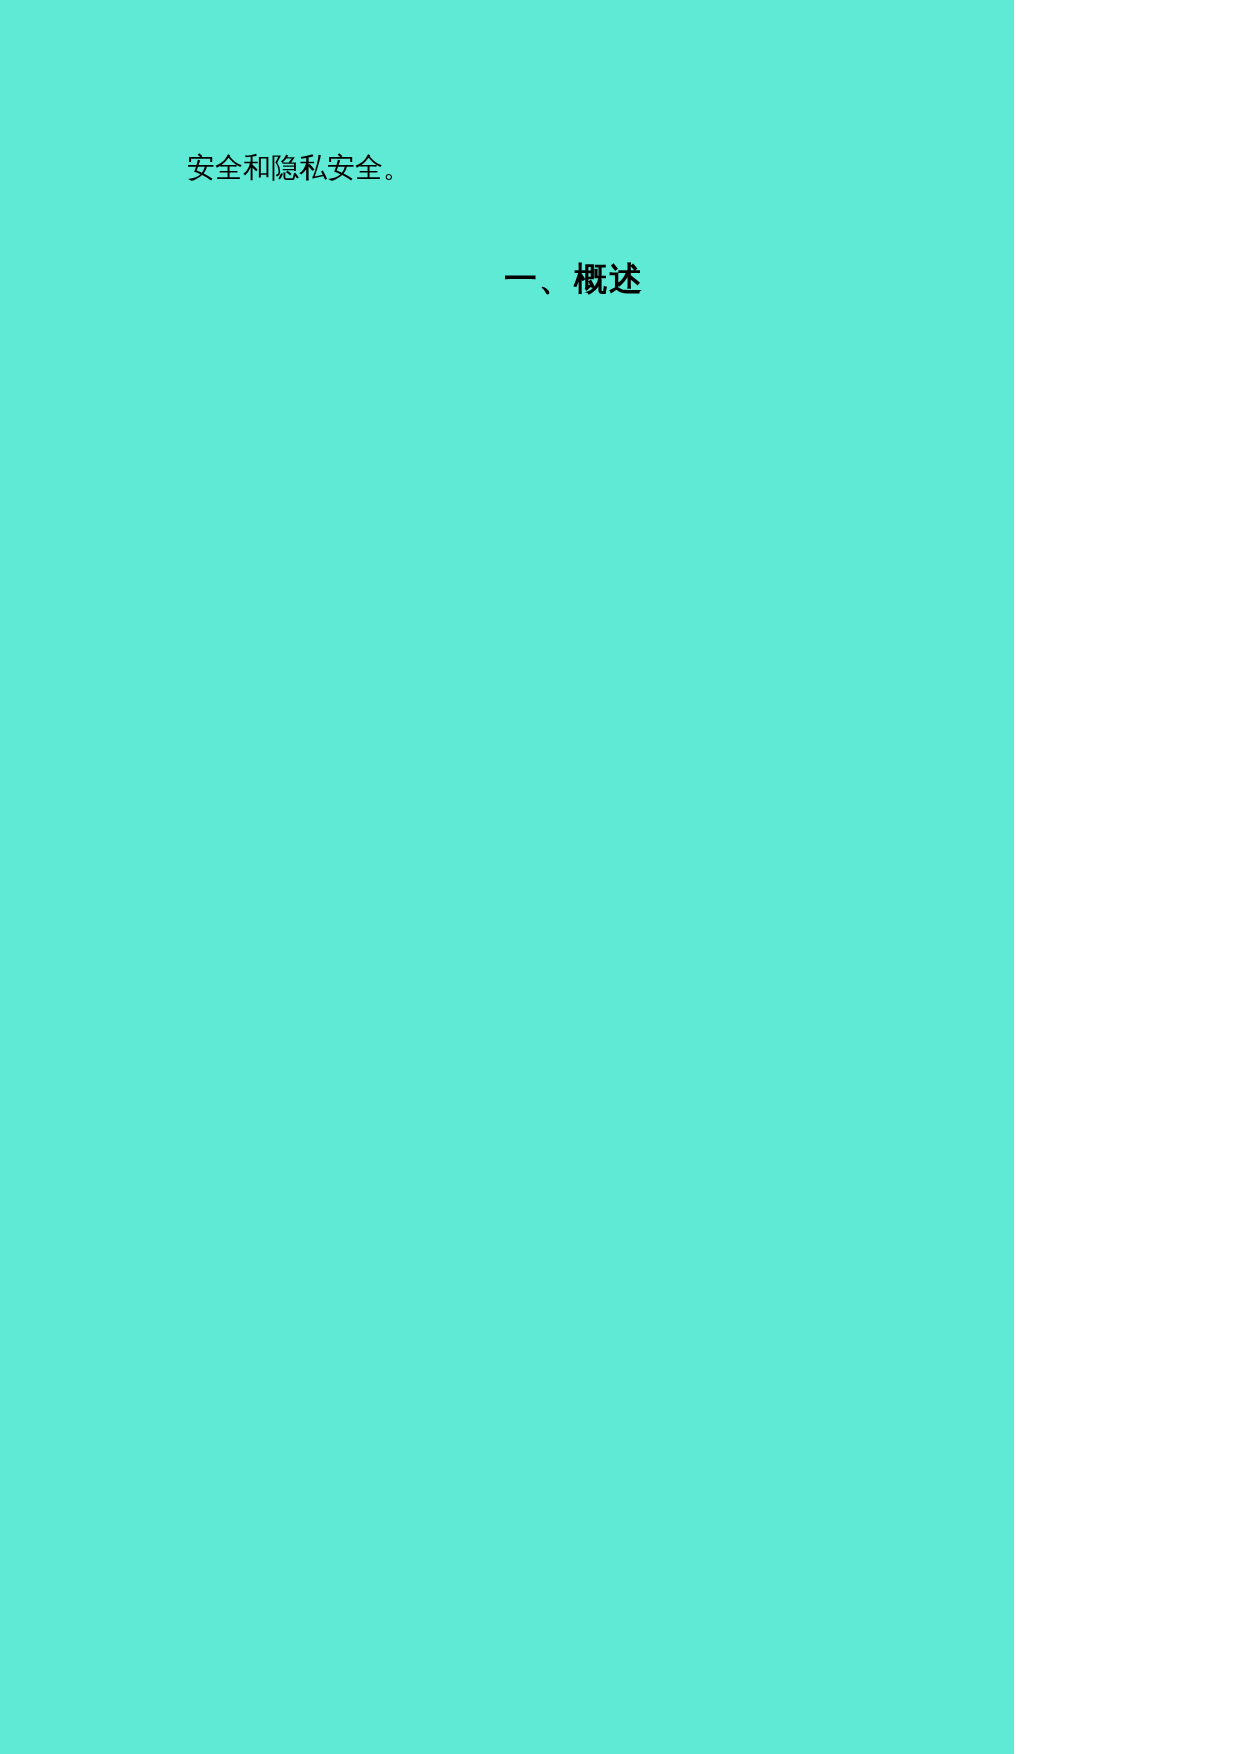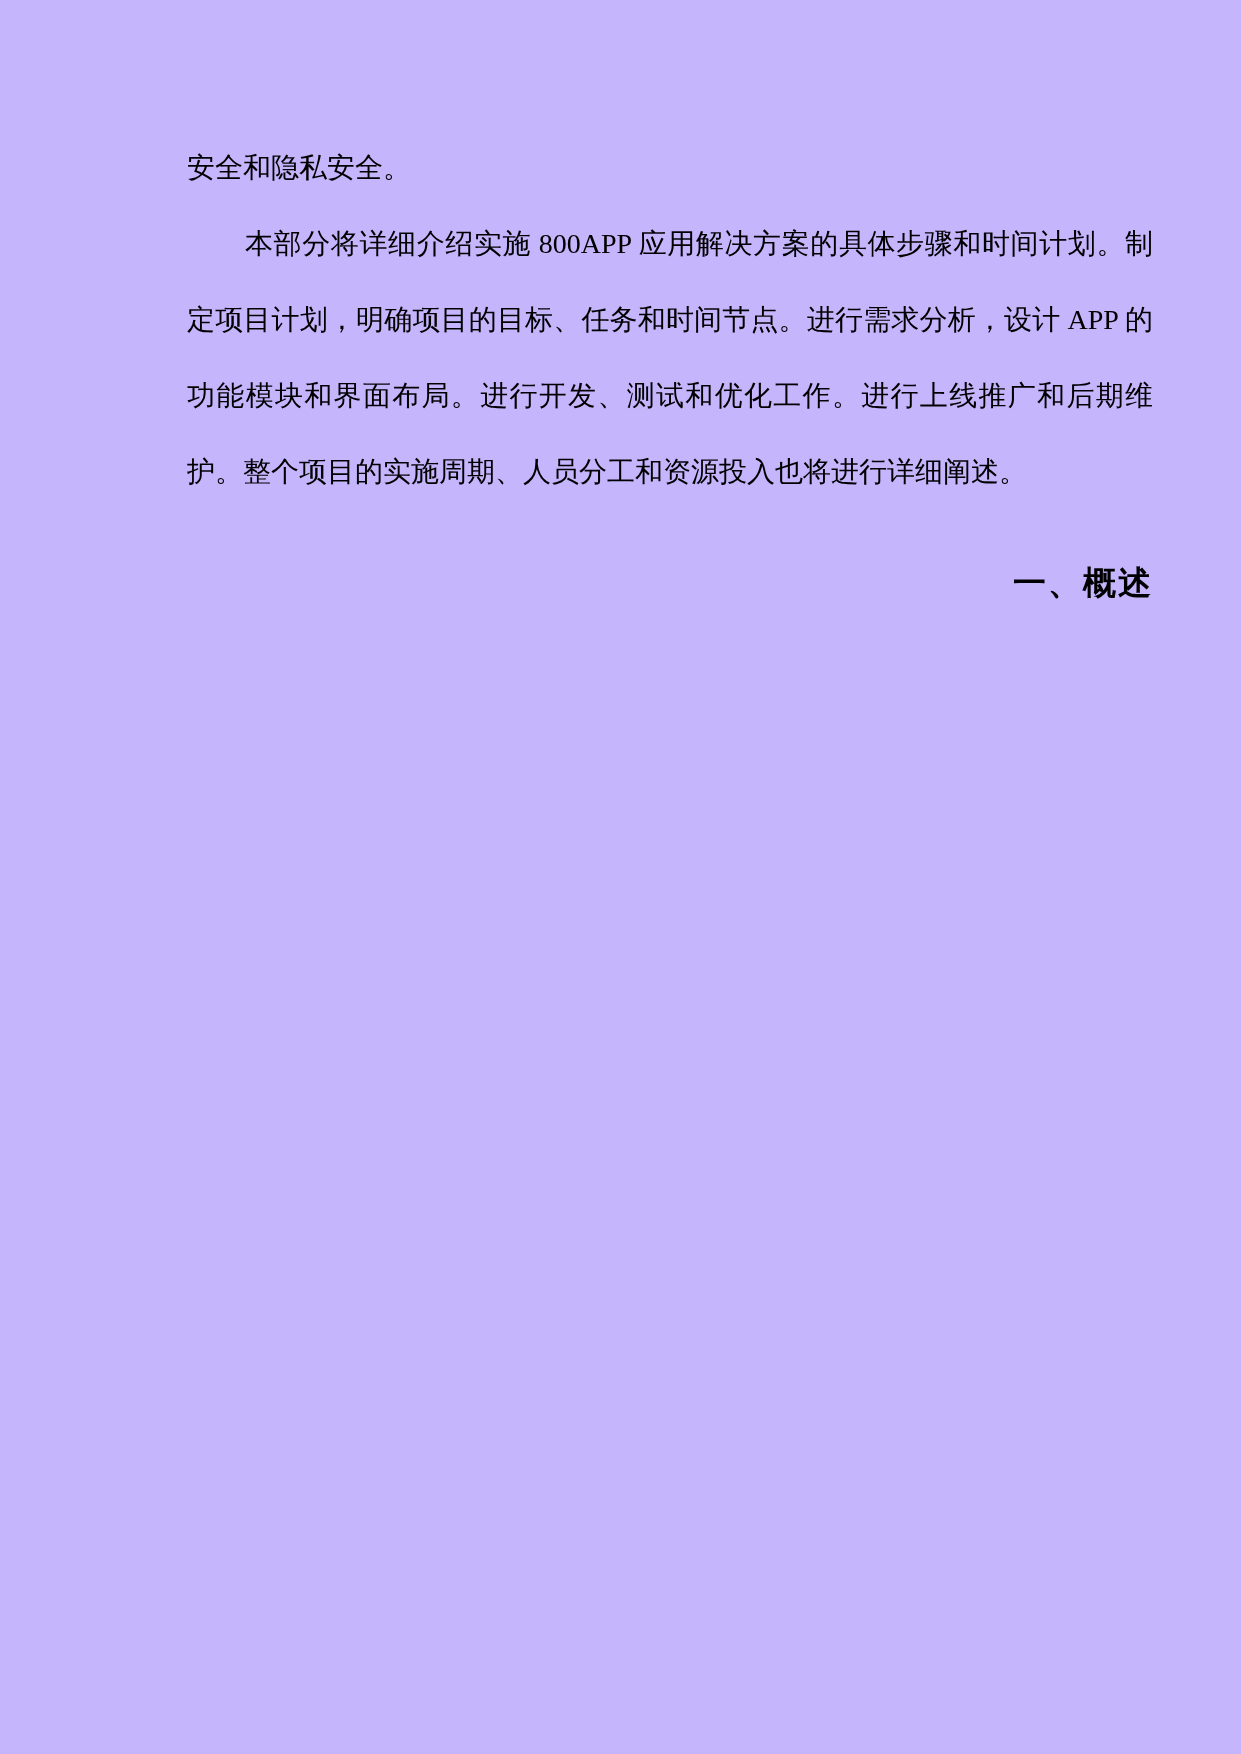--- a/index.html
+++ b/index.html
@@ -2,26 +2,26 @@
 <html><head>
 <meta charset="utf-8">
 <style>
   html, body {
     margin: 0;
     padding: 0;
     background: #ffffff;
   }
   .page {
     position: relative;
-    width: 1241px;
+    width: 1014px;
     height: 1754px;
-    background: #c4b5fd;
+    background: #5eead4;
     overflow: hidden;
     box-sizing: border-box;
-    padding: 130px 88px 0 187px;
+    padding: 130px 111px 0 187px;
   }
   .para {
     font-family: "Liberation Serif", "DejaVu Serif", serif;
     font-size: 28px;
     line-height: 76px;
     color: #000000;
     text-align: justify;
     text-justify: inter-ideograph;
     margin: 0;
     word-break: break-all;
@@ -29,29 +29,28 @@
   .para.indent {
     text-indent: 58px;
   }
   .heading {
     font-family: "Liberation Sans", "DejaVu Sans", sans-serif;
     font-weight: 700;
     font-size: 33px;
     line-height: 76px;
     color: #000000;
     margin: 35px 0 0 58px;
-    text-align: right;
+    text-align: center;
     letter-spacing: 2px;
   }
 </style>
 </head>
 <body>
 
 <div class="page">
   <p class="para">安全和隐私安全。</p>
 
-  <p class="para indent">本部分将详细介绍实施 800APP 应用解决方案的具体步骤和时间计划。制定项目计划，明确项目的目标、任务和时间节点。进行需求分析，设计 APP 的功能模块和界面布局。进行开发、测试和优化工作。进行上线推广和后期维护。整个项目的实施周期、人员分工和资源投入也将进行详细阐述。</p>
 
 
 
   <h2 class="heading">一、概述</h2>
 
 </div>
 
 </body></html>

